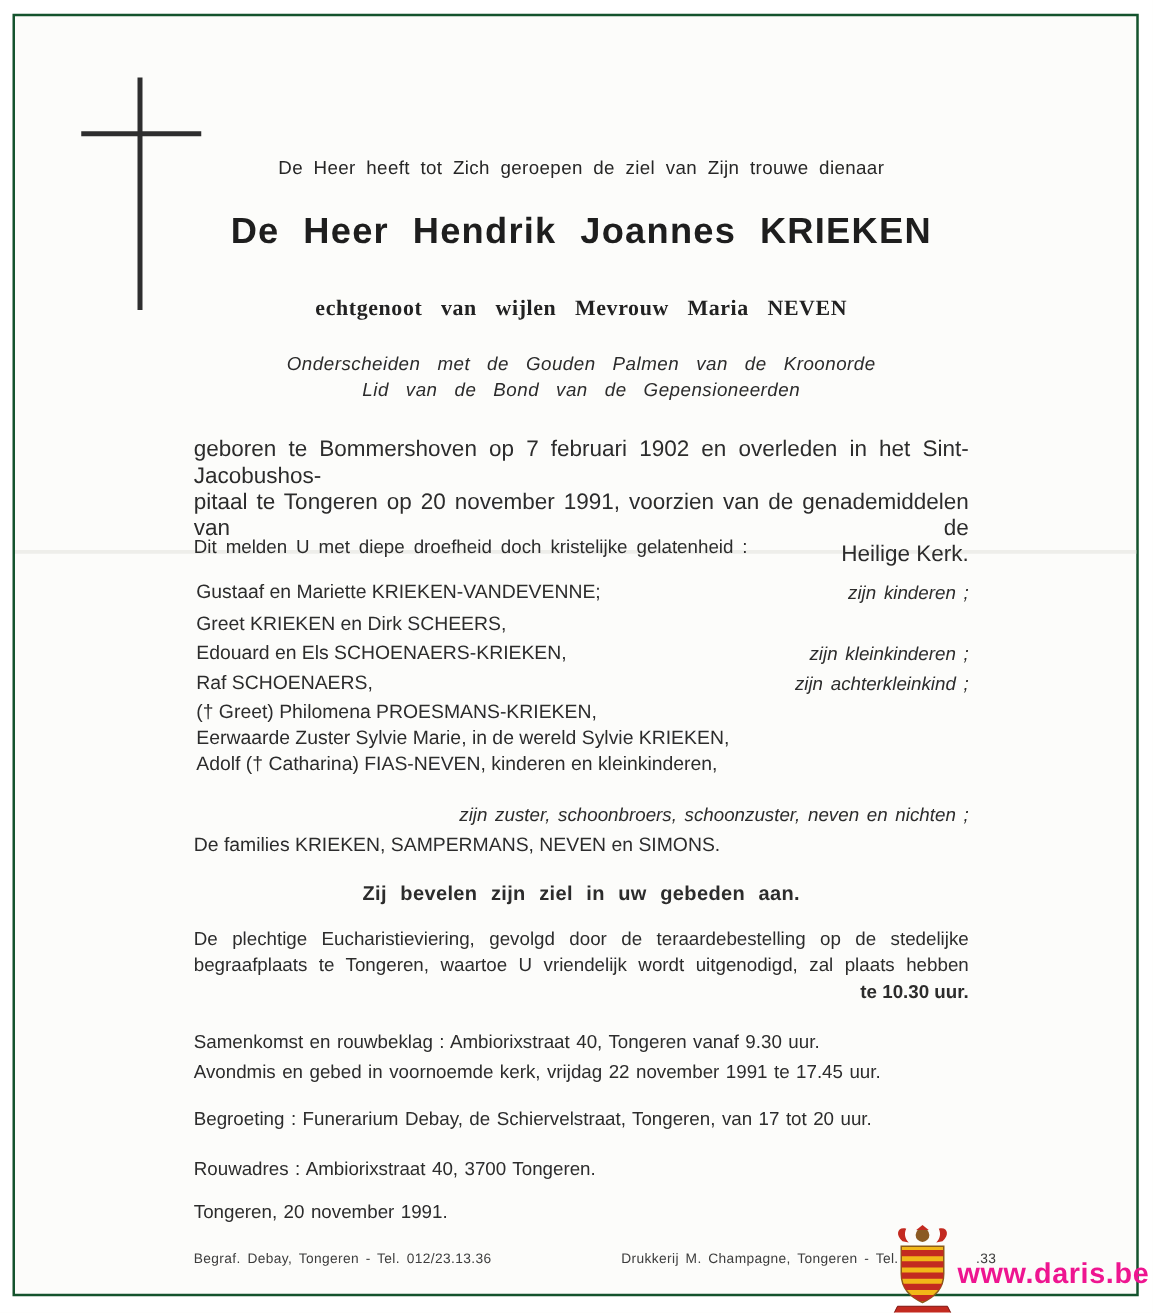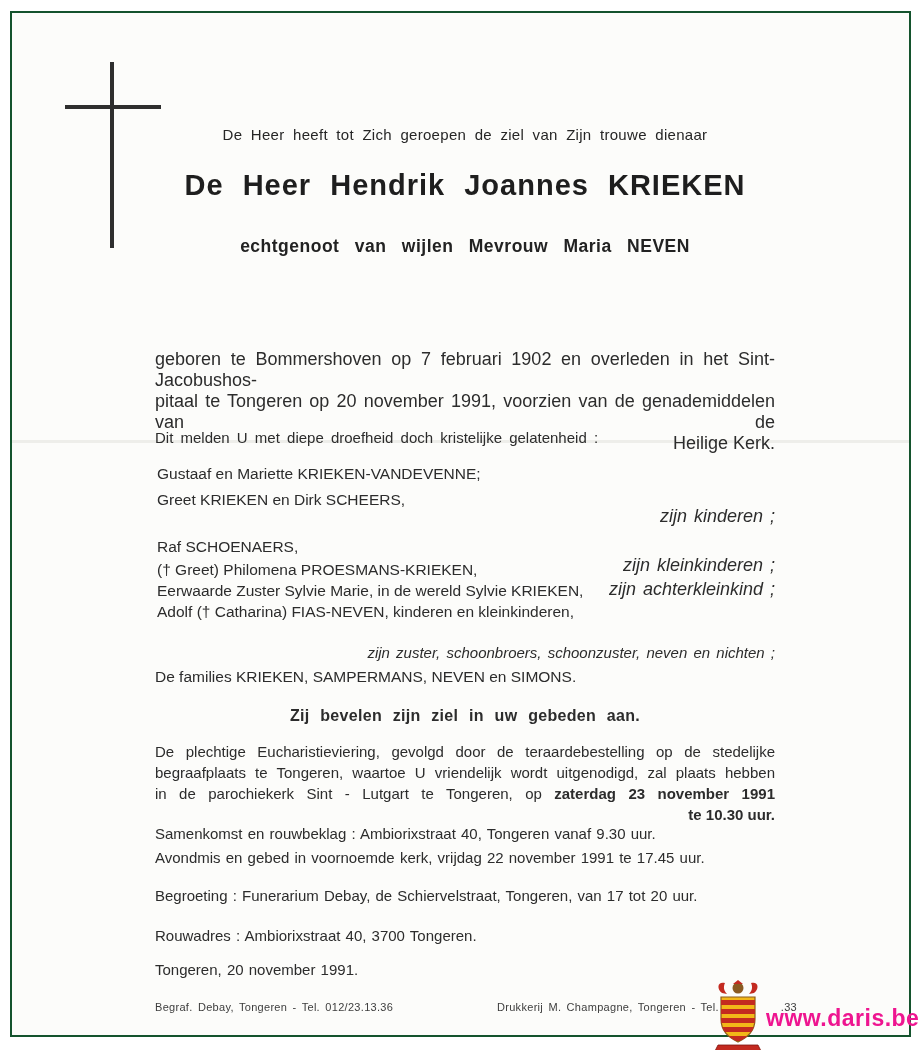--- a/index.html
+++ b/index.html
@@ -15,29 +15,29 @@
     border:2px solid #14532d;background:#fcfcfa;overflow:visible;
   }
   
   .cross-v{position:absolute;left:98px;top:49px;width:4px;height:186px;background:#2e2e2e;}
   .cross-h{position:absolute;left:53px;top:92px;width:96px;height:4px;background:#2e2e2e;}
   
   .col{position:absolute;left:143px;width:620px;}
   .centered{text-align:center;}
   .intro{top:113px;font-size:15px;word-spacing:4px;letter-spacing:.3px;color:#262626;}
   .title{top:156px;font-size:29px;font-weight:bold;word-spacing:10px;letter-spacing:1px;color:#1e1e1e;white-space:nowrap;}
-  .spouse{top:223px;font-size:17.5px;font-weight:bold;word-spacing:10px;letter-spacing:.5px;color:#222;}
+  .spouse{top:223px;font-size:17.5px;font-weight:bold;word-spacing:10px;letter-spacing:.5px;color:#222;font-family:Liberation Serif, serif;}
   .honors{top:268px;font-size:15px;font-style:italic;word-spacing:9px;letter-spacing:.4px;line-height:21px;color:#2b2b2b;}
   .life{top:336px;font-size:18px;line-height:21px;}
   .jline{text-align:justify;text-align-last:justify;}
   .lline{text-align:right;}
   .artifact{position:absolute;left:0;top:427px;width:100%;height:3px;background:#ececе8;background:#ececE8;opacity:.9;z-index:0;}
   .announce{top:416px;font-size:15px;word-spacing:3px;z-index:1;}
   .row{position:absolute;left:145px;width:618px;height:22px;font-size:15.5px;white-space:nowrap;}
-  .row .rel{position:absolute;right:0;top:1px;font-style:italic;font-size:18px;word-spacing:2px;margin-top:40px;}
+  .row .rel{position:absolute;right:0;top:1px;font-style:italic;font-size:15px;word-spacing:2px;}
   .collective{top:631px;font-size:15px;font-style:italic;text-align:right;word-spacing:2px;}
   .families{top:655px;font-size:15.5px;}
   .commend{top:694px;font-size:16px;font-weight:bold;word-spacing:6px;letter-spacing:.3px;}
   .service{top:728px;font-size:15px;line-height:21px;}
   .info1{top:812px;font-size:15px;word-spacing:1px;}
   .info2{top:816px;font-size:15px;word-spacing:1px;margin-top:20px;}
   .info3{top:874px;font-size:15px;word-spacing:1px;}
   .info4{top:914px;font-size:15px;word-spacing:1px;}
   .dateline{top:948px;font-size:15px;word-spacing:1px;}
   .foot{position:absolute;top:988px;font-size:11px;color:#3d3d3d;letter-spacing:.3px;word-spacing:2px;white-space:nowrap;}
@@ -60,37 +60,42 @@
   <div>
     <div class="cross-v"></div>
     <div class="cross-h"></div>
   </div>
 
   <div class="artifact" style="background:#ececE8"></div>
 
   <div class="col centered intro" style="position:absolute">De Heer heeft tot Zich geroepen de ziel van Zijn trouwe dienaar</div>
   <div class="col centered title" style="position:absolute">De Heer Hendrik Joannes KRIEKEN</div>
   <div class="col centered spouse" style="position:absolute">echtgenoot van wijlen Mevrouw Maria NEVEN</div>
+  <div class="col centered honors" style="position:absolute">
+    <div>Onderscheiden met de Gouden Palmen van de Kroonorde</div>
+    <div>Lid van de Bond van de Gepensioneerden</div>
+  </div>
 
   <div class="col life" style="position:absolute">
     <div class="par-line jline">geboren te Bommershoven op 7 februari 1902 en overleden in het Sint-Jacobushos-</div>
     <div class="par-line jline">pitaal te Tongeren op 20 november 1991, voorzien van de genademiddelen van de</div>
     <div class="par-line lline">Heilige Kerk.</div>
   </div>
 
   <div class="col announce" style="position:absolute">Dit melden U met diepe droefheid doch kristelijke gelatenheid :</div>
 
   <div class="row" style="top:452px">
     <span>Gustaaf en Mariette KRIEKEN-VANDEVENNE;</span>
     <span class="rel">zijn kinderen ;</span>
   </div>
   <div class="row" style="top:478px">
     <span>Greet KRIEKEN en Dirk SCHEERS,</span>
   </div>
   <div class="row" style="top:501px">
+    <span>Edouard en Els SCHOENAERS-KRIEKEN,</span>
     <span class="rel">zijn kleinkinderen ;</span>
   </div>
   <div class="row" style="top:525px">
     <span>Raf SCHOENAERS,</span>
     <span class="rel">zijn achterkleinkind ;</span>
   </div>
   <div class="row" style="top:548px">
     <span>(† Greet) Philomena PROESMANS-KRIEKEN,</span>
   </div>
   <div class="row" style="top:569px">
@@ -101,21 +106,20 @@
   </div>
 
   <div class="col collective" style="position:absolute">zijn zuster, schoonbroers, schoonzuster, neven en nichten ;</div>
   <div class="col families" style="position:absolute">De families KRIEKEN, SAMPERMANS, NEVEN en SIMONS.</div>
 
   <div class="col centered commend" style="position:absolute">Zij bevelen zijn ziel in uw gebeden aan.</div>
 
   <div class="col service" style="position:absolute">
     <div class="par-line jline">De plechtige Eucharistieviering, gevolgd door de teraardebestelling op de stedelijke</div>
     <div class="par-line jline">begraafplaats te Tongeren, waartoe U vriendelijk wordt uitgenodigd, zal plaats hebben</div>
-    <div class="par-line jline"><span>in de parochiekerk Sint - Lutgart te Tongeren, op </span><b>zaterdag 23 november 1991</b></div>
     <div class="par-line lline"><b>te 10.30 uur.</b></div>
   </div>
 
   <div class="col info1" style="position:absolute">Samenkomst en rouwbeklag : Ambiorixstraat 40, Tongeren vanaf 9.30 uur.</div>
   <div class="col info2" style="position:absolute">Avondmis en gebed in voornoemde kerk, vrijdag 22 november 1991 te 17.45 uur.</div>
   <div class="col info3" style="position:absolute">Begroeting : Funerarium Debay, de Schiervelstraat, Tongeren, van 17 tot 20 uur.</div>
   <div class="col info4" style="position:absolute">Rouwadres : Ambiorixstraat 40, 3700 Tongeren.</div>
   <div class="col dateline" style="position:absolute">Tongeren, 20 november 1991.</div>
 
   <div class="foot foot-left">Begraf. Debay, Tongeren - Tel. 012/23.13.36</div>

